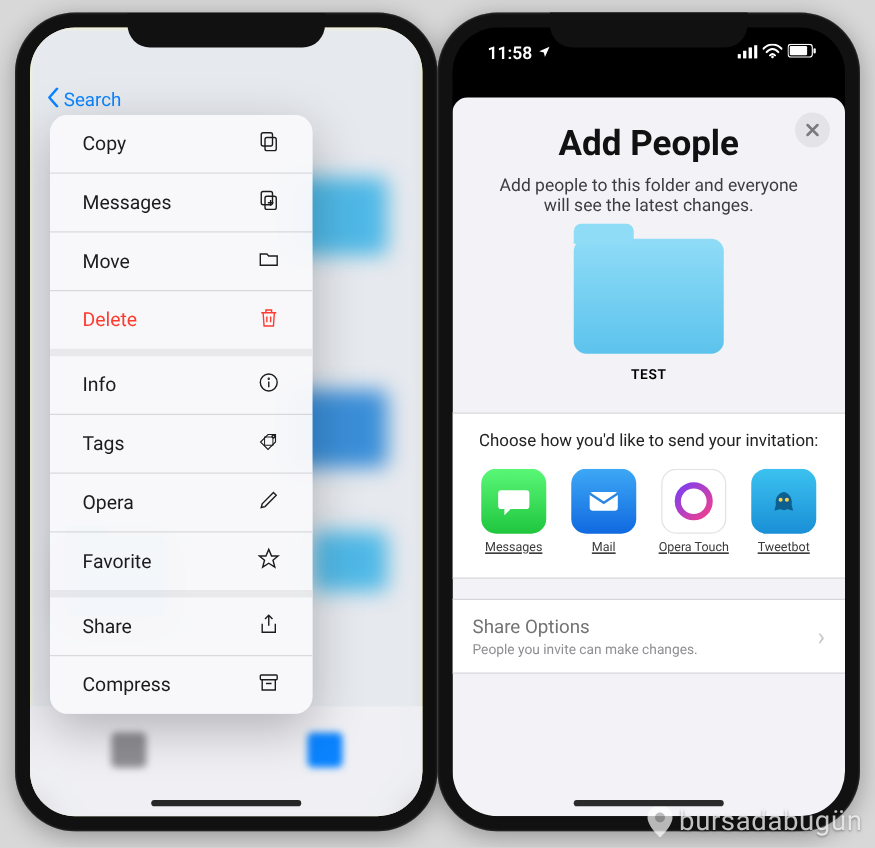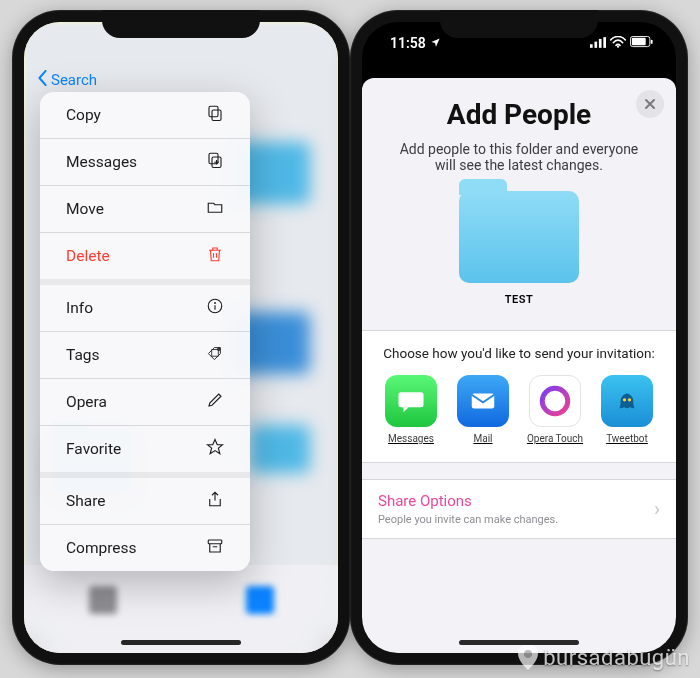--- a/index.html
+++ b/index.html
@@ -235,21 +235,21 @@
     white-space: nowrap;
   }
   .options-row {
     margin-top: 16px;
     background: #fff;
     border-top: 0.5px solid #d6d6da;
     border-bottom: 0.5px solid #d6d6da;
     padding: 12px 16px;
     display:flex; justify-content:space-between; align-items:center;
   }
-  .options-row .texts .title { font-size: 15px; color: #ec4899; }
+  .options-row .texts .title { font-size: 15px; color: #737373; }
   .options-row .texts .sub { font-size: 11px; color: #8e8e93; margin-top: 3px; }
   .chev { color:#c7c7cc; font-size: 20px; }
   .watermark {
     position: absolute;
     bottom: 8px; right: 10px;
     color: rgba(255,255,255,0.75);
     font-size: 22px;
     font-weight: 400;
     letter-spacing: 0.5px;
     text-shadow: 0 1px 2px rgba(0,0,0,0.4);

